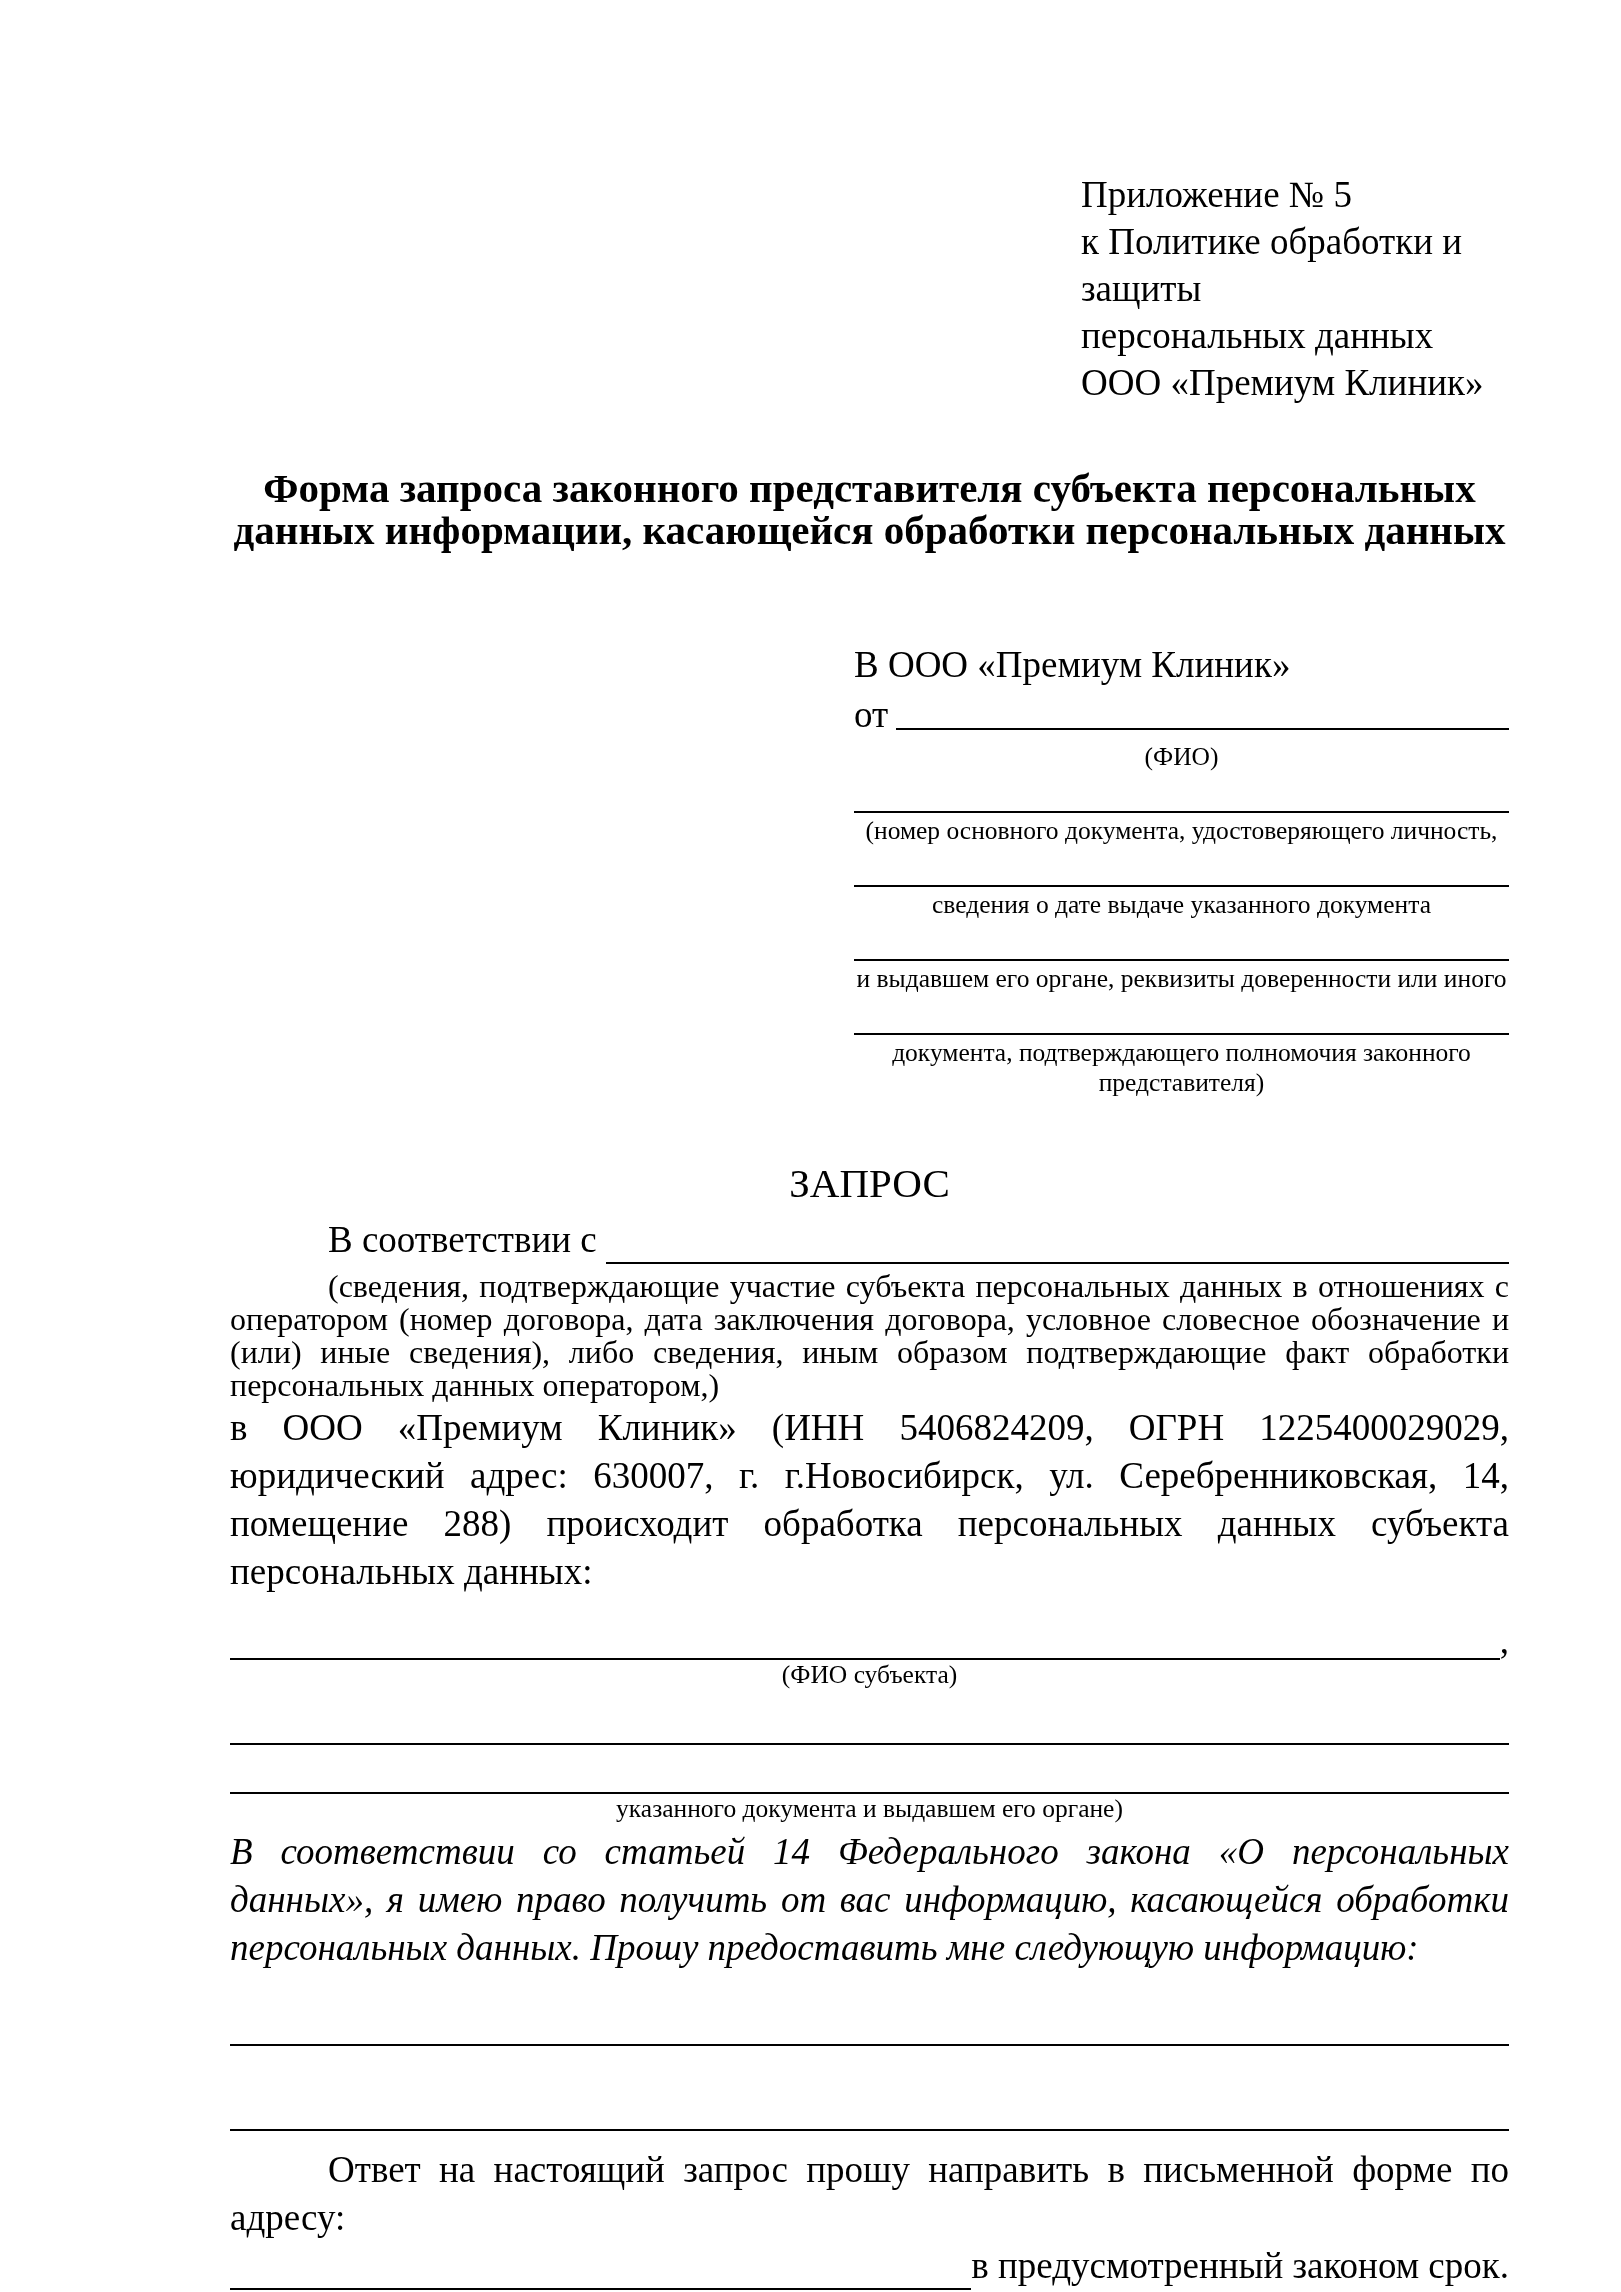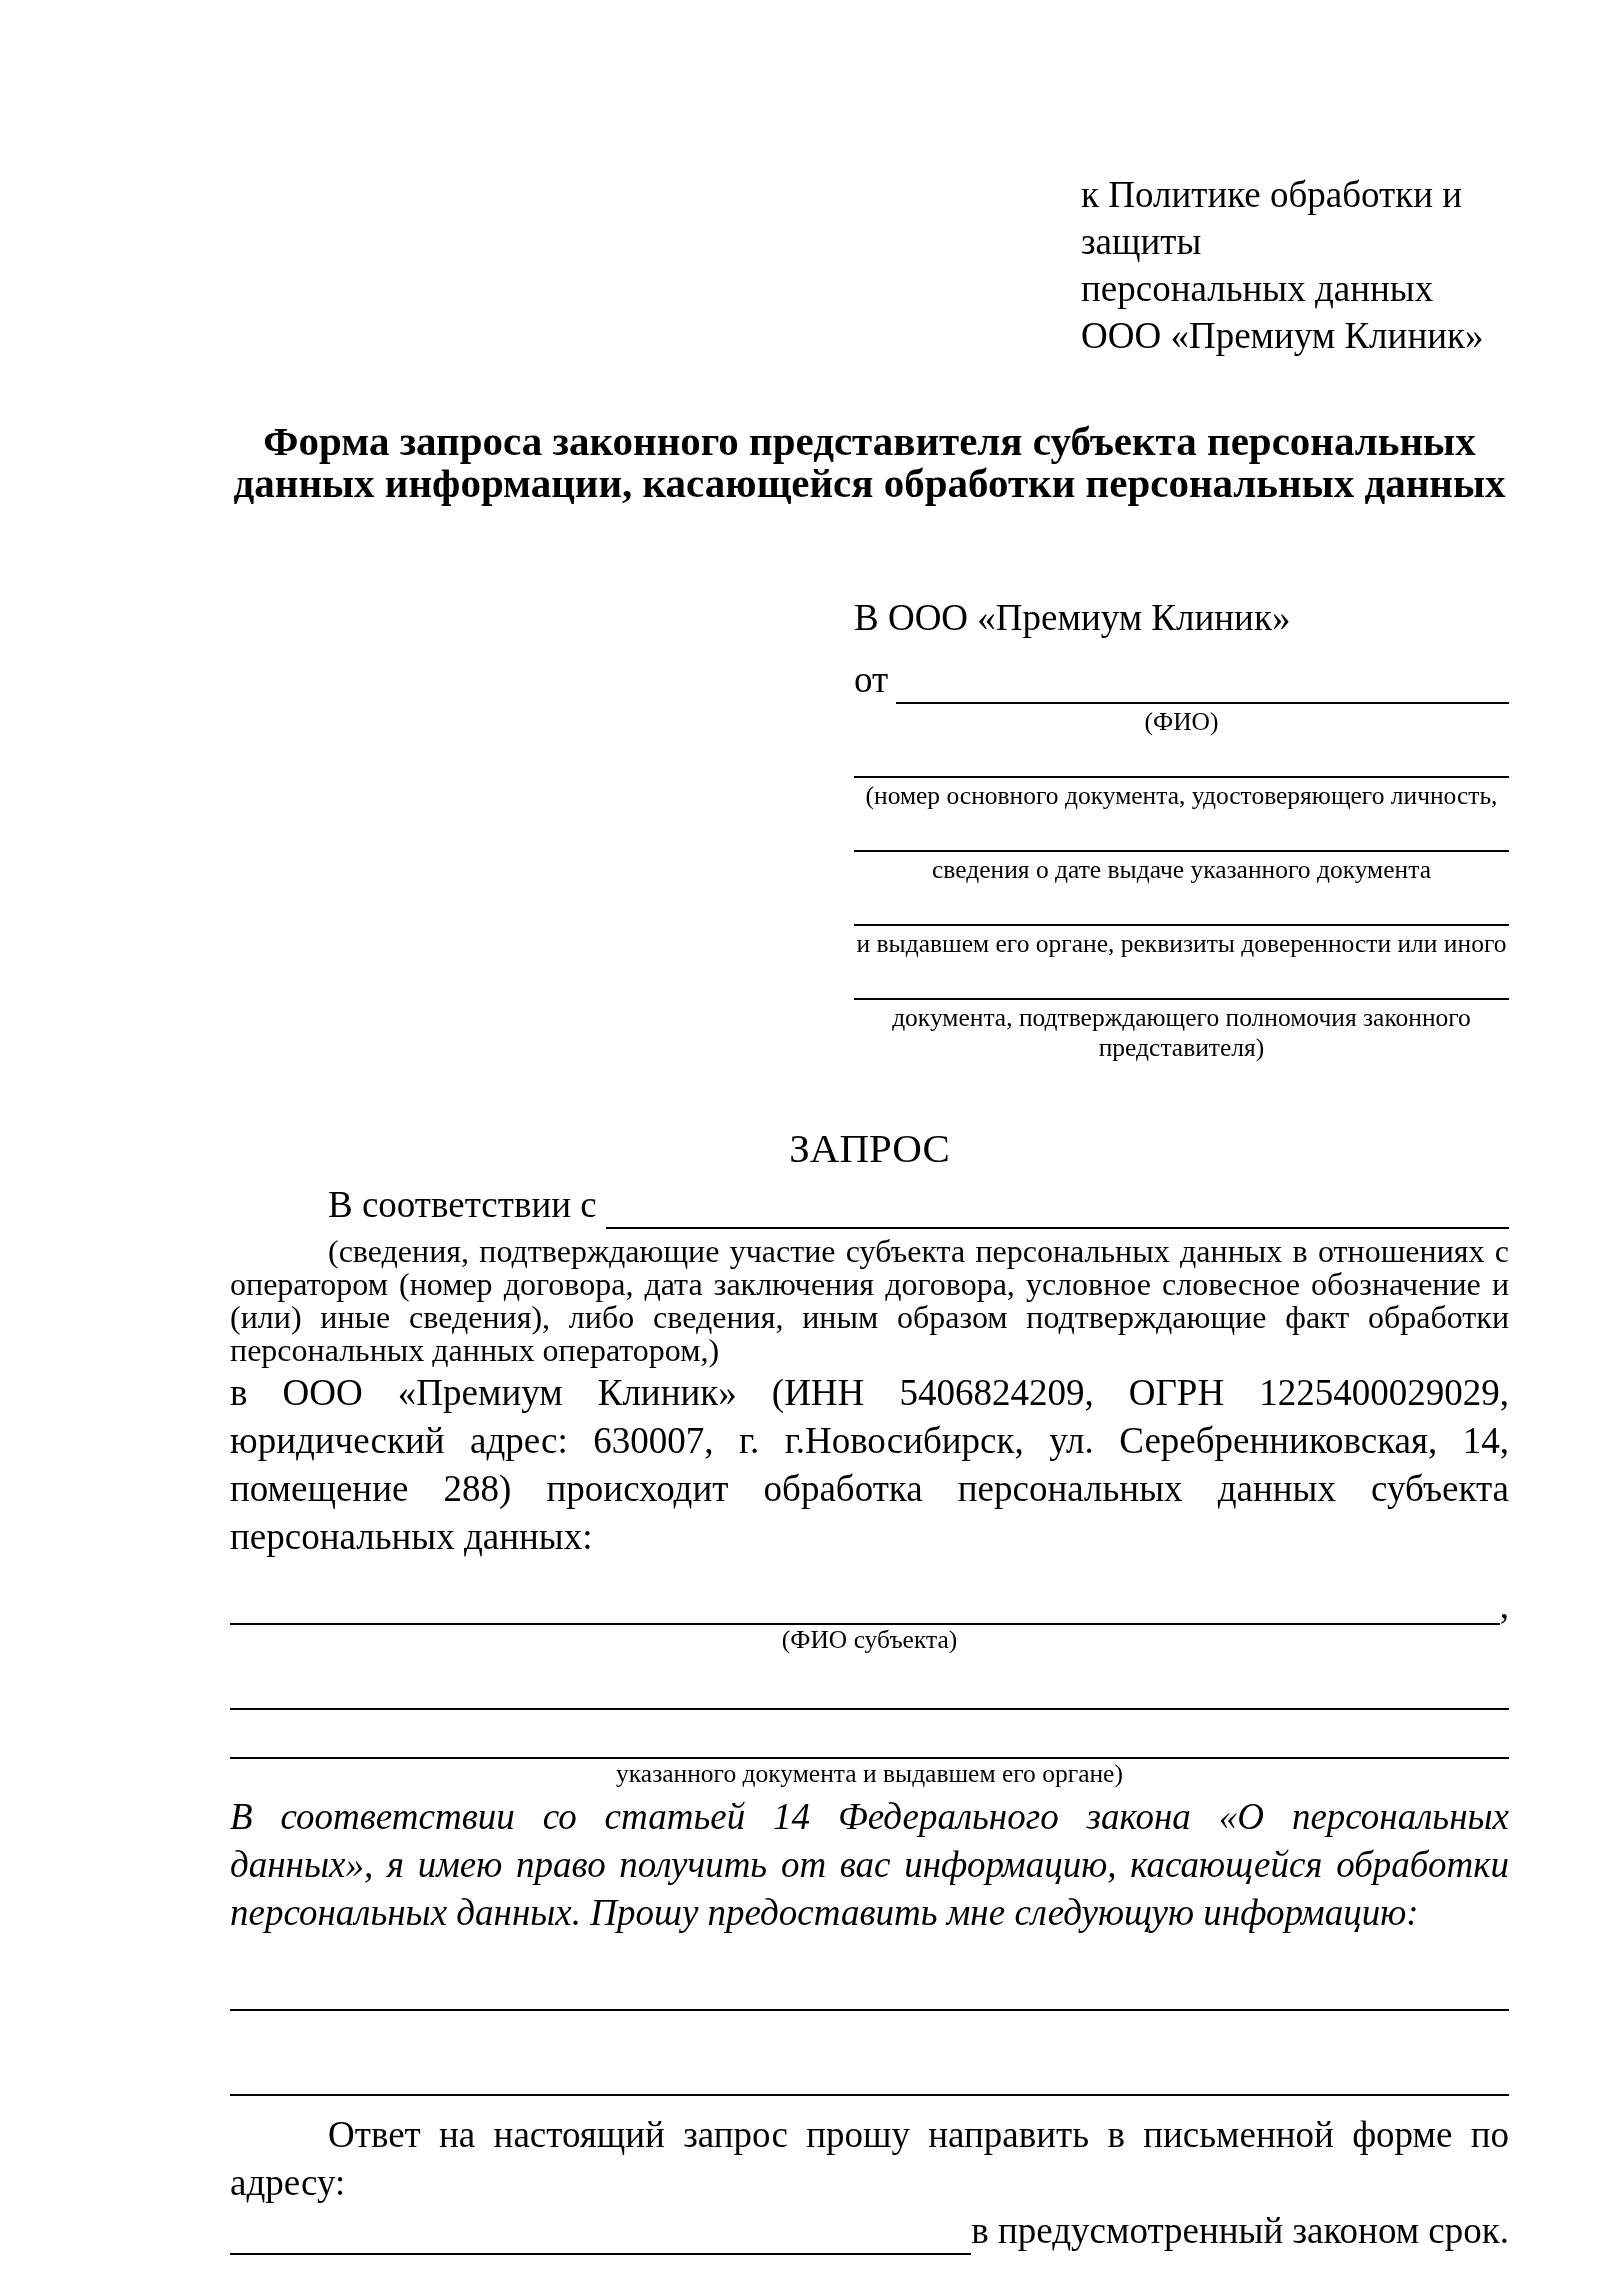--- a/index.html
+++ b/index.html
@@ -44,22 +44,22 @@
   }
 
   
   .addressee {
     margin-top: 90px;
     margin-left: 624px;
     width: 655px;
   }
   .from-row {
     display: flex;
-    align-items: flex-end;
-    margin-top: 14px;
+    align-items: flex-start;
+    margin-top: 2px;
   }
   .from-row .from-label { white-space: nowrap; }
   .fill {
     flex: 1 1 auto;
     border-bottom: 2.9px solid #000;
     height: 37px;
     margin-left: 7.8px;
   }
   .pair-line {
     border-bottom: 2.9px solid #000;
@@ -133,20 +133,21 @@
   .reply-second .tail { white-space: nowrap; }
   .reply-second .fill { height: 39px; margin-left: 0; }
 </style>
 </head>
 <body>
 
 <div class="page">
   <div class="content">
 
     <div class="appendix">
+      <div>Приложение № 5</div>
       <div>к Политике обработки и защиты</div>
       <div>персональных данных</div>
       <div>ООО «Премиум Клиник»</div>
     </div>
 
     <div class="doc-title">Форма запроса законного представителя субъекта персональных данных информации, касающейся обработки персональных данных</div>
 
     <div class="addressee body-text">
       <div>В ООО «Премиум Клиник»</div>
 

